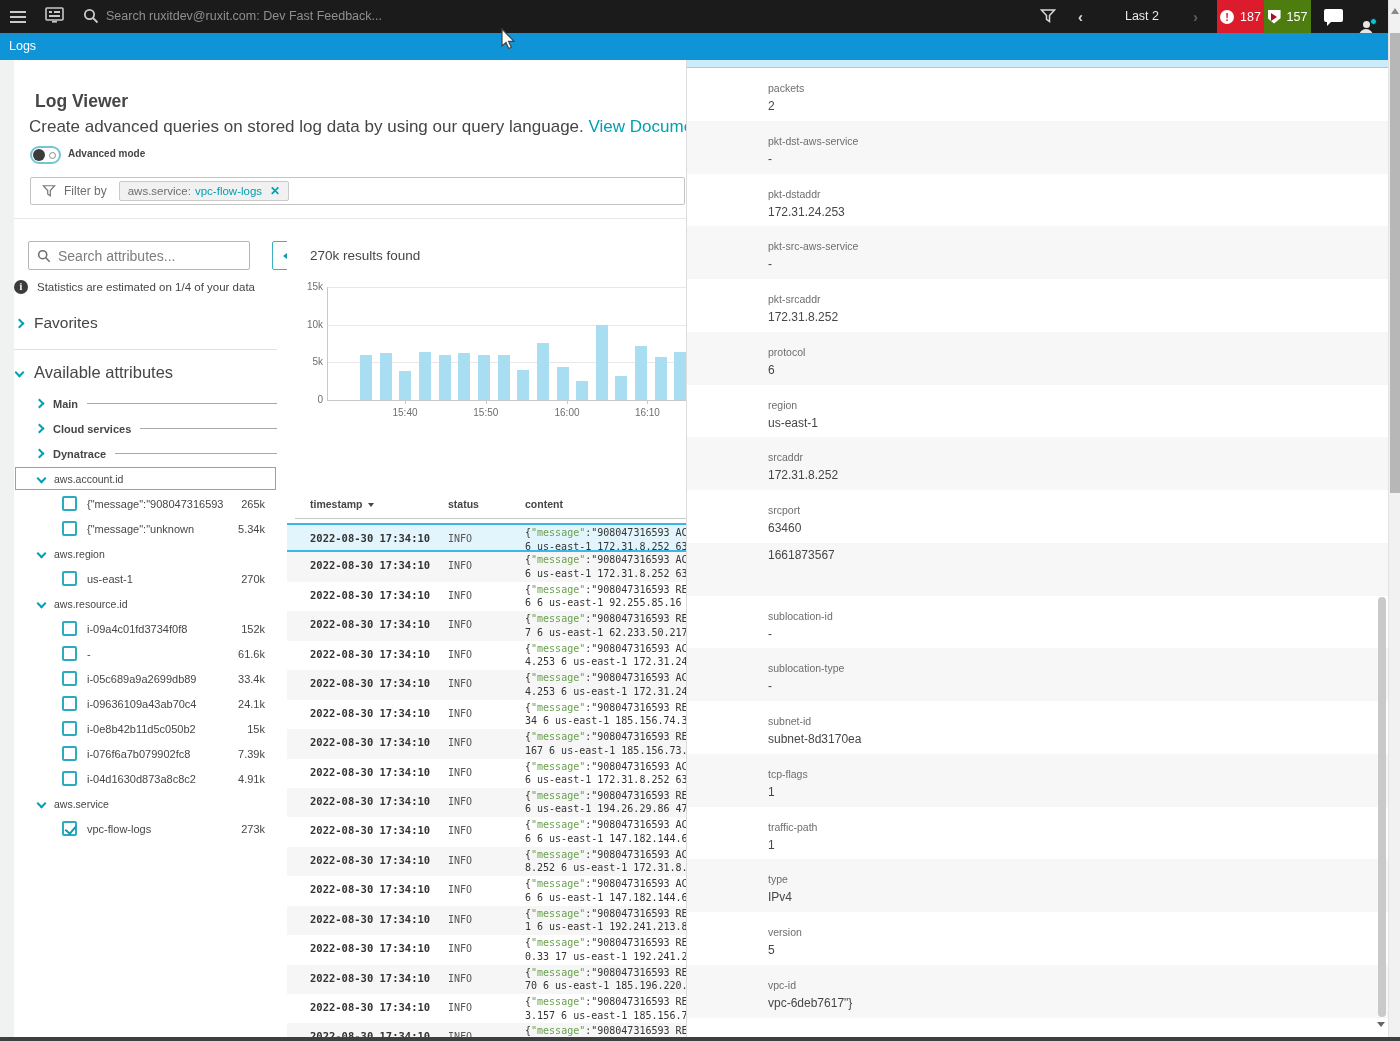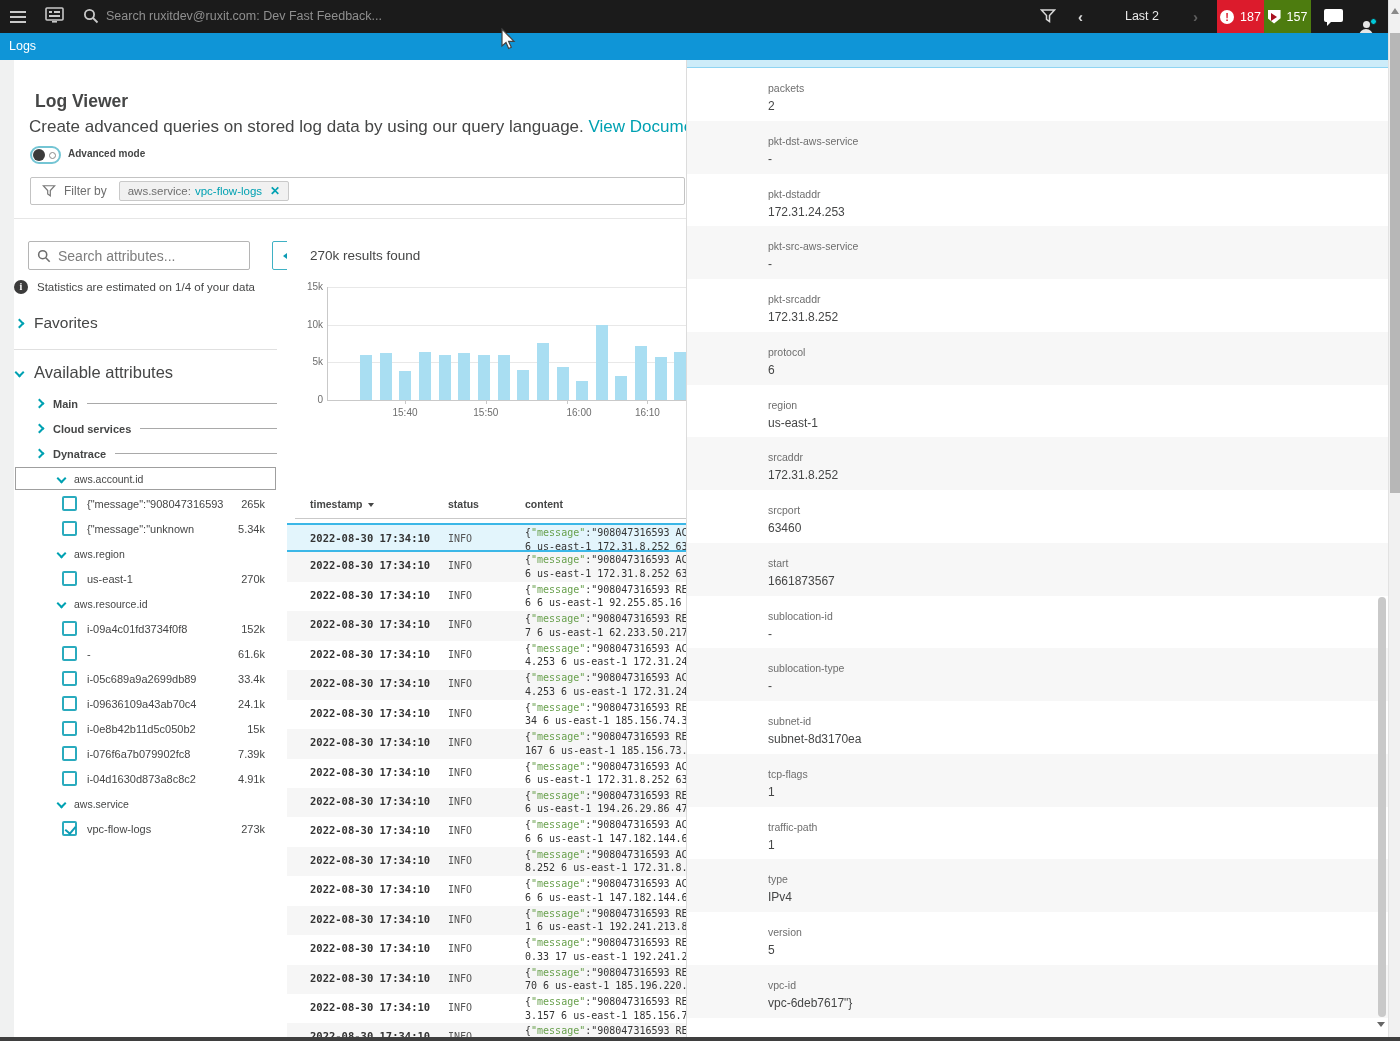--- a/index.html
+++ b/index.html
@@ -81,21 +81,21 @@
   .fav-row { left:16px; top:314px; display:flex; align-items:center; gap:11px; cursor:pointer; }
   .fav-row .lbl { font-size:15.5px; color:#454646; }
   .sb-divider { left:14px; top:349px; width:263px; height:1px; background:#e0e0e0; }
   .avail-row { left:16px; top:363px; display:flex; align-items:center; gap:11px; cursor:pointer; }
   .avail-row .lbl { font-size:16.5px; color:#454646; }
 
   #attr-tree { left:14px; top:391px; width:263px; }
   .group-row { height:25px; display:flex; align-items:center; padding-left:22px; cursor:pointer; }
   .group-row .glbl { font-size:11px; font-weight:700; color:#454646; margin-left:10px; }
   .group-row .gline { flex:1; height:1px; background:#a9a9a9; margin-left:9px; }
-  .attr-hdr { height:25px; display:flex; align-items:center; padding-left:44px; cursor:pointer; }
+  .attr-hdr { height:25px; display:flex; align-items:center; padding-left:24px; cursor:pointer; }
   .attr-hdr .albl { font-size:10.5px; color:#454646; margin-left:9px; }
   .attr-hdr.focused { outline:1px solid #9f9f9f; outline-offset:-2px; }
   .val-row { height:25px; display:flex; align-items:center; padding-left:48px; padding-right:12px; cursor:pointer; }
   .cbox { width:15px; height:15px; border:2px solid #2aabbe; border-radius:2px; background:#fff; flex:none;
           position:relative; }
   .cbox.checked::after { content:""; position:absolute; left:2.5px; top:0.5px; width:5px; height:8px;
           border-right:2px solid #0d9bb4; border-bottom:2px solid #0d9bb4; transform:rotate(40deg); }
   .val-row .vlbl { font-size:11px; color:#454646; margin-left:10px; flex:1; white-space:nowrap; overflow:hidden; }
   .val-row .vcount { font-size:11px; color:#454646; }
 
@@ -380,21 +380,21 @@
         <div class="bar" style="left: 285.8px; top: 44.5px; height: 75px; background: rgb(169, 222, 242);"></div>
         <div class="bar" style="left: 305.45px; top: 95.5px; height: 24px; background: rgb(169, 222, 242);"></div>
         <div class="bar" style="left: 325.1px; top: 65.5px; height: 54px; background: rgb(169, 222, 242);"></div>
         <div class="bar" style="left: 344.75px; top: 76.75px; height: 42.75px; background: rgb(169, 222, 242);"></div>
         <div class="bar" style="left: 364.4px; top: 71.5px; height: 48px; background: rgb(169, 222, 242);"></div>
         <div class="xtick" style="left: 95px; top: 119.5px;"></div>
         <div class="xlab" style="left: 75px; top: 126.5px;">15:40</div>
         <div class="xtick" style="left: 175.8px; top: 119.5px;"></div>
         <div class="xlab" style="left: 155.8px; top: 126.5px;">15:50</div>
         <div class="xtick" style="left: 256.6px; top: 119.5px;"></div>
-        <div class="xlab" style="left: 249px; top: 126.5px;">16:00</div>
+        <div class="xlab" style="left: 237px; top: 126.5px;">16:00</div>
         <div class="xtick" style="left: 337.4px; top: 119.5px;"></div>
         <div class="xlab" style="left: 317.4px; top: 126.5px;">16:10</div>
       </div>
     <div class="tbl-hdr">
       <span class="col" style="left:23px;"><span>timestamp</span><span class="sort-arrow"></span></span>
       <span class="col" style="left:161px;">status</span>
       <span class="col" style="left:238px;">content</span>
     </div>
     <div class="tbl-hdr-line"></div>
     <div id="log-rows">
@@ -542,21 +542,20 @@
         </div>
         <div class="d-row alt">
           <div class="dk">srcaddr</div>
           <div class="dv">172.31.8.252</div>
         </div>
         <div class="d-row">
           <div class="dk">srcport</div>
           <div class="dv">63460</div>
         </div>
         <div class="d-row alt">
-          <div class="dk">start</div>
           <div class="dv">1661873567</div>
         </div>
         <div class="d-row">
           <div class="dk">sublocation-id</div>
           <div class="dv">-</div>
         </div>
         <div class="d-row alt">
           <div class="dk">sublocation-type</div>
           <div class="dv">-</div>
         </div>

